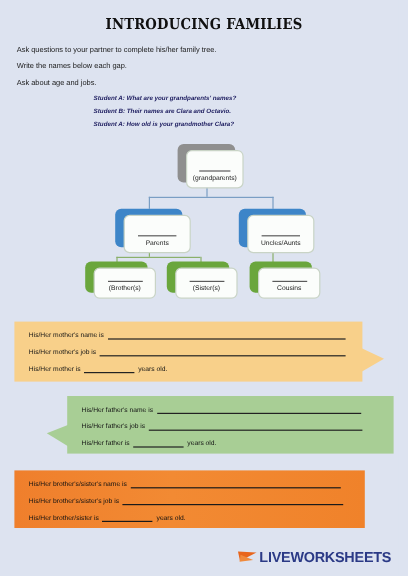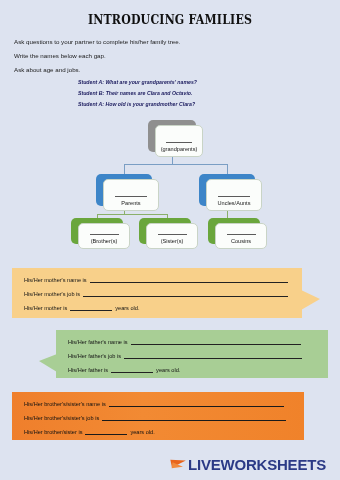--- a/index.html
+++ b/index.html
@@ -210,21 +210,21 @@
   #logo .mark .tri2 {
     position: absolute;
     left: 1px; top: 6px;
     width: 0; height: 0;
     border-left: 11px solid #f08a3c;
     border-top: 3px solid transparent;
     border-bottom: 3px solid transparent;
     transform: rotate(8deg);
   }
   #logo .word {
-    font-size: 15px;
+    font-size: 12px;
     font-weight: bold;
     color: #2b3a86;
     letter-spacing: -0.2px;
     font-family: "Liberation Sans", sans-serif;
   }
 </style>
 </head>
 <body>
 
 <div id="page">

